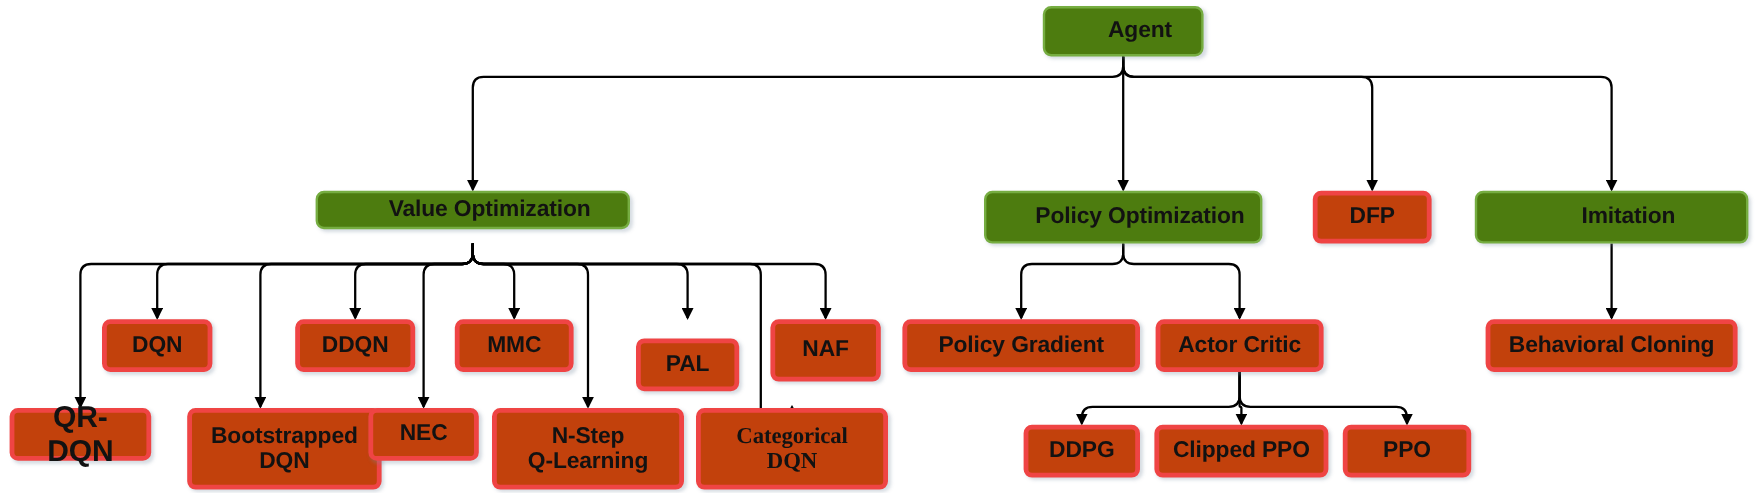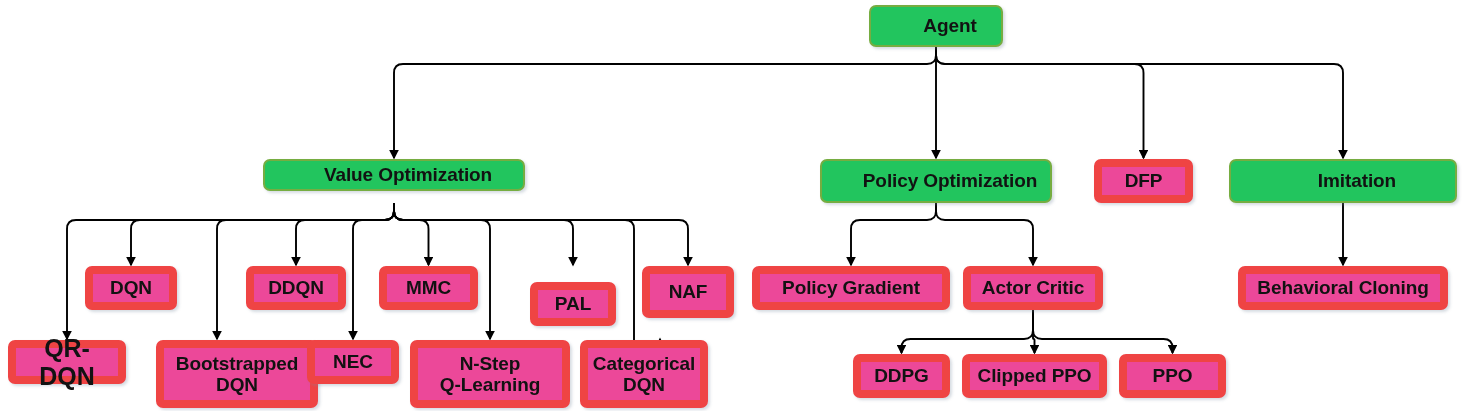--- a/index.html
+++ b/index.html
@@ -32,28 +32,28 @@
     justify-content: center;
     text-align: center;
     border-radius: 7px;
     font-weight: bold;
     color: #121212;
     line-height: 1.12;
     letter-spacing: -0.1px;
     z-index: 3;
   }
   .node.green {
-    background: #22c55e;
+    background: #4d7c0f;
     border: 2px solid #76ad41;
     box-shadow: 2px 2px 3px rgba(120,140,160,0.30);
     padding-left: 28px;
   }
   .node.blue {
-    background: #ec4899;
-    border: 8px solid #ef4444;
+    background: #c2410c;
+    border: 4px solid #ef4444;
     box-shadow: 2px 2px 3px rgba(120,140,160,0.30);
   }
   .node span {
     display: block;
     padding: 0 6px;
     white-space: pre-line;
   }
 </style>
 </head>
 <body>
@@ -133,21 +133,21 @@
         <span>Bootstrapped
 DQN</span>
       </div>
       <div class="node blue" style="left: 307px; top: 340px; width: 92px; height: 44px; font-size: 19px;">
         <span>NEC</span>
       </div>
       <div class="node blue" style="left: 410px; top: 340px; width: 160px; height: 68px; font-size: 19px;">
         <span>N-Step
 Q-Learning</span>
       </div>
-      <div class="node blue" style="left: 580px; top: 340px; width: 128px; height: 68px; font-size: 19px;">
+      <div class="node blue" style="left: 580px; top: 340px; width: 160px; height: 68px; font-size: 19px; font-family: Liberation Serif, serif;">
         <span>Categorical
 DQN</span>
       </div>
       <div class="node blue" style="left: 853px; top: 354px; width: 97px; height: 44px; font-size: 19px;">
         <span>DDPG</span>
       </div>
       <div class="node blue" style="left: 962px; top: 354px; width: 145px; height: 44px; font-size: 19px;">
         <span>Clipped PPO</span>
       </div>
       <div class="node blue" style="left: 1119px; top: 354px; width: 107px; height: 44px; font-size: 19px;">

